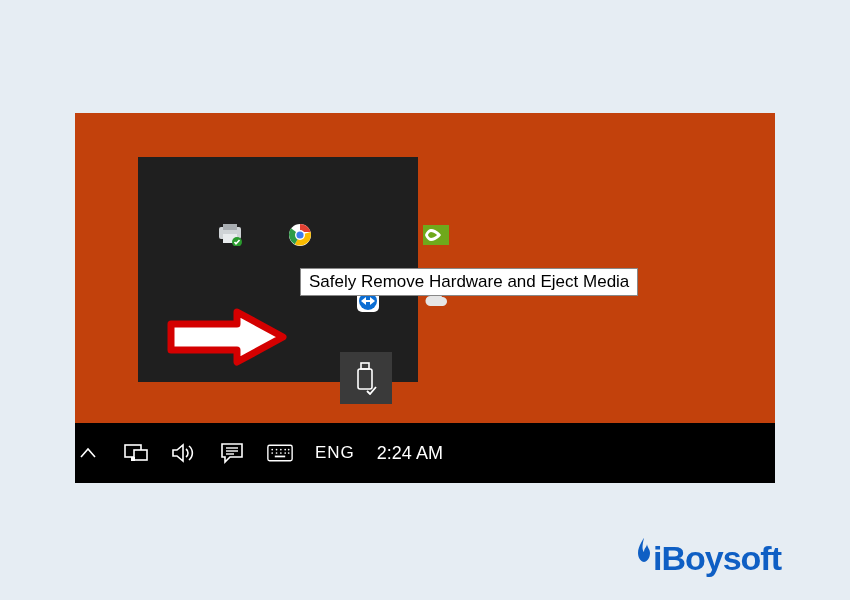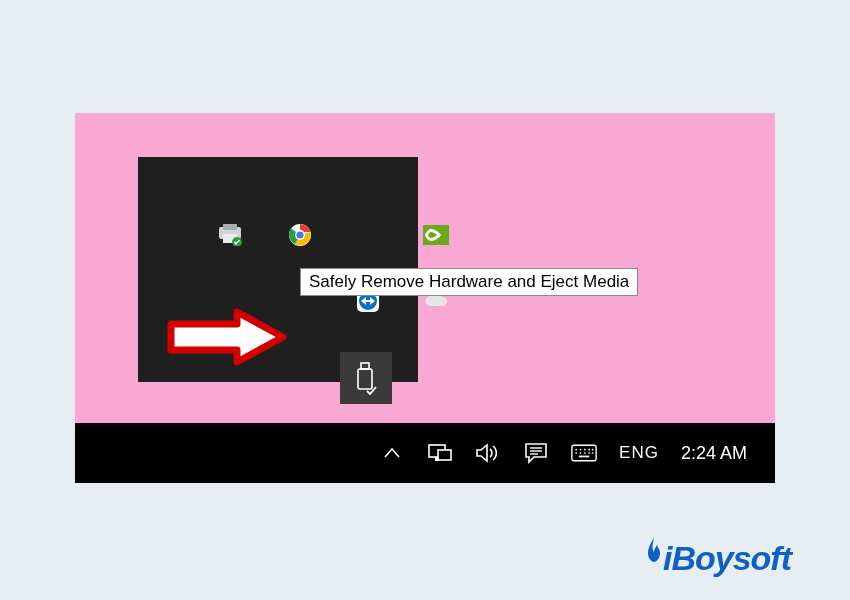--- a/index.html
+++ b/index.html
@@ -10,21 +10,21 @@
     font-family: "Segoe UI", Tahoma, sans-serif;
     position: relative;
     overflow: hidden;
   }
   .screenshot-frame {
     position: absolute;
     left: 75px;
     top: 113px;
     width: 700px;
     height: 370px;
-    background: #f9a8d4;
+    background: #c2410c;
   }
   .tray-popup {
     position: absolute;
     left: 63px;
     top: 44px;
     width: 280px;
     height: 225px;
     background: #1f1f1f;
   }
   .tray-icon {
@@ -71,35 +71,33 @@
   }
   .taskbar {
     position: absolute;
     left: 0;
     right: 0;
     bottom: 0;
     height: 60px;
     background: #000;
     display: flex;
     align-items: center;
-    justify-content: flex-end;
     gap: 22px;
     padding-right: 28px;
     color: #fff;
   }
   .tb-icon { width: 26px; height: 26px; display:flex; align-items:center; justify-content:center; }
   .tb-lang { font-size: 17px; letter-spacing: 1px; }
   .tb-clock { font-size: 18px; margin-left: 0; }
   .brand {
     position: absolute;
-    right: 59px;
+    right: 69px;
     bottom: 22px;
     font-family: Arial, sans-serif;
     font-weight: 900;
-    font-style: italic;
     font-size: 34px;
     color: #0f5fc4;
     letter-spacing: -1px;
   }
   .brand .flame {
     display: inline-block;
     transform: translateY(-6px);
     font-size: 24px;
   }
 </style>

